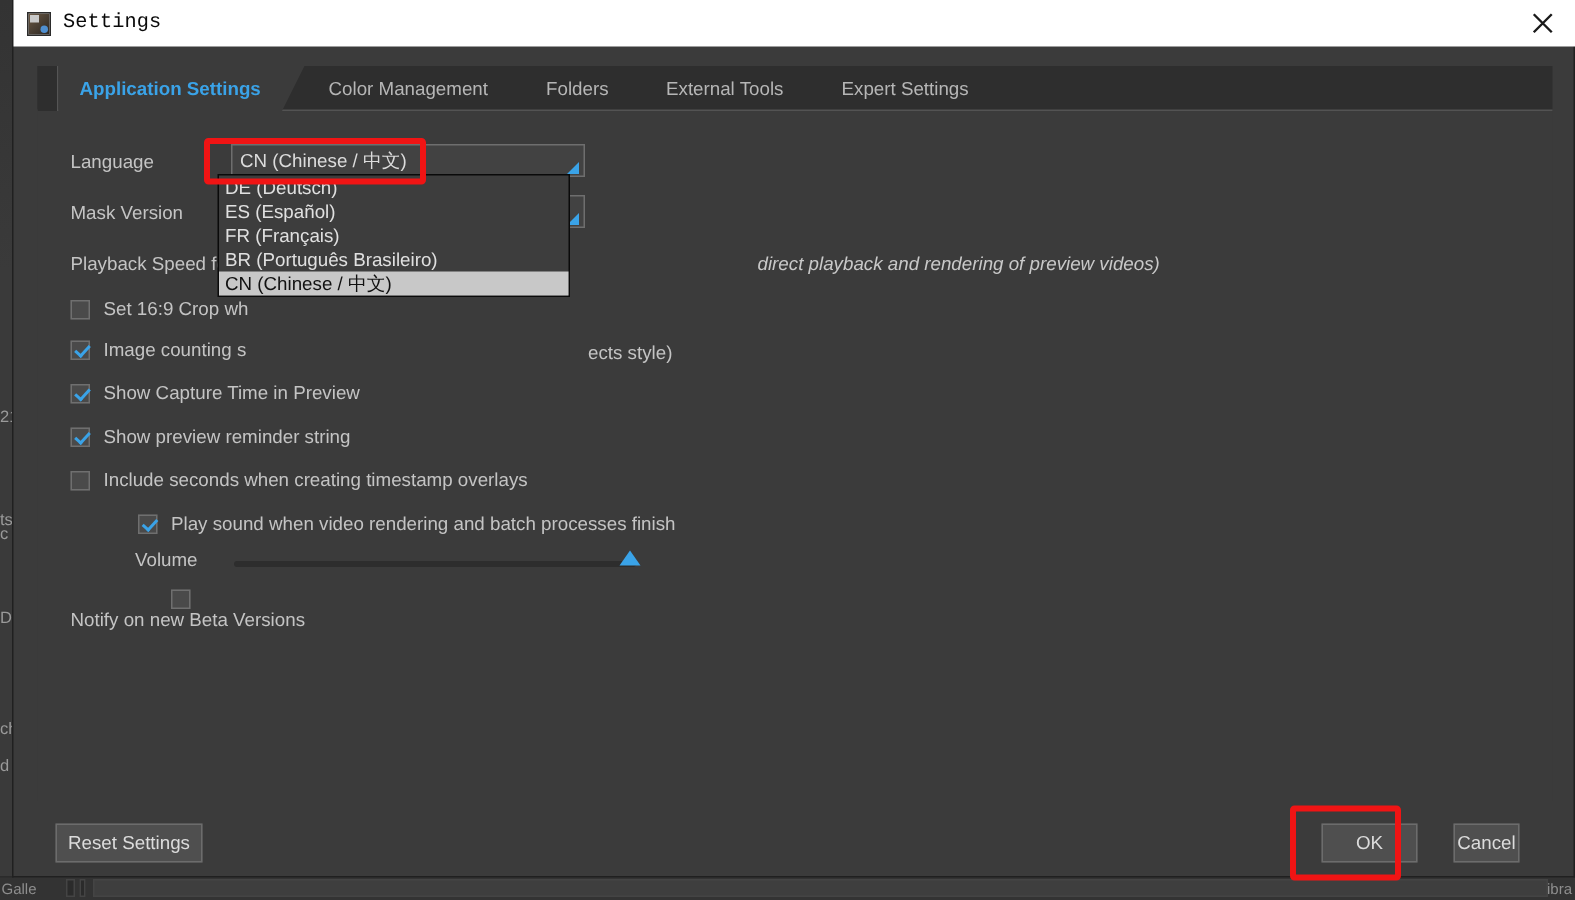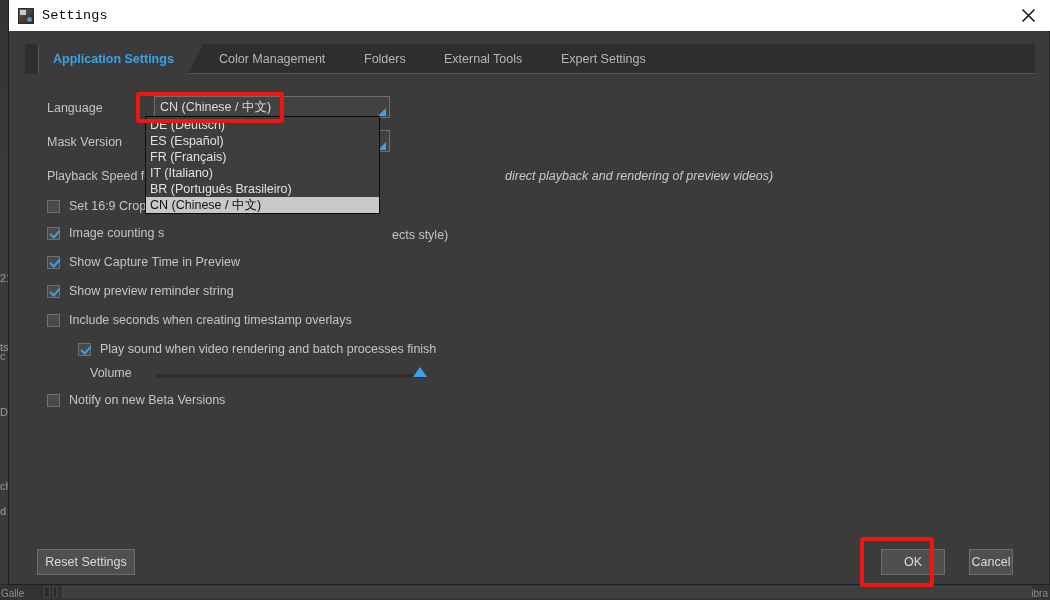--- a/index.html
+++ b/index.html
@@ -385,30 +385,30 @@
     <div class="cbrow" style="left:22px; top:210px;">
       <span class="cbox checked"></span>
       <span class="cblabel">Show preview reminder string</span>
     </div>
 
     <div class="cbrow" style="left:22px; top:239px;">
       <span class="cbox"></span>
       <span class="cblabel">Include seconds when creating timestamp overlays</span>
     </div>
 
-    <div class="cbrow" style="left:8px; top:268px;padding-left:45px;">
+    <div class="cbrow" style="left:22px; top:268px;padding-left:45px;">
       <span class="cbox checked"></span>
       <span class="cblabel">Play sound when video rendering and batch processes finish</span>
     </div>
 
     <div class="row-label" style="left:65px; top:292px;">Volume</div>
     <div id="slider-track" style="left:131px; top:300px; width:268px;"></div>
     <div id="slider-handle" style="left:388px; top:293px;"></div>
 
-    <div class="cbrow" style="left:22px; top:319px;">
+    <div class="cbrow" style="left:22px; top:319px;flex-direction:column;">
       <span class="cbox"></span>
       <span class="cblabel">Notify on new Beta Versions</span>
     </div>
   </div>
 
   <div id="footer">
     <div class="btn" style="left:12px; top:15px; width:98px;">
         <span>Reset Settings</span>
       </div>
     <div class="btn" style="left:856px; top:15px; width:64px;">
@@ -418,19 +418,18 @@
         <span>Cancel</span>
       </div>
   </div>
 
 </div>
 
 <div id="dropdown">
   <div class="dd-item">DE (Deutsch)</div>
   <div class="dd-item">ES (Español)</div>
   <div class="dd-item">FR (Français)</div>
-  <div class="dd-item">IT (Italiano)</div>
   <div class="dd-item">BR (Português Brasileiro)</div>
   <div class="dd-item selected">CN (Chinese / 中文)</div>
 </div>
 
 <div class="redbox" style="left:136px; top:92px; width:148px; height:31px;"></div>
 <div class="redbox" style="left:860px; top:537px; width:74px; height:50px;"></div>
 
 </body></html>

